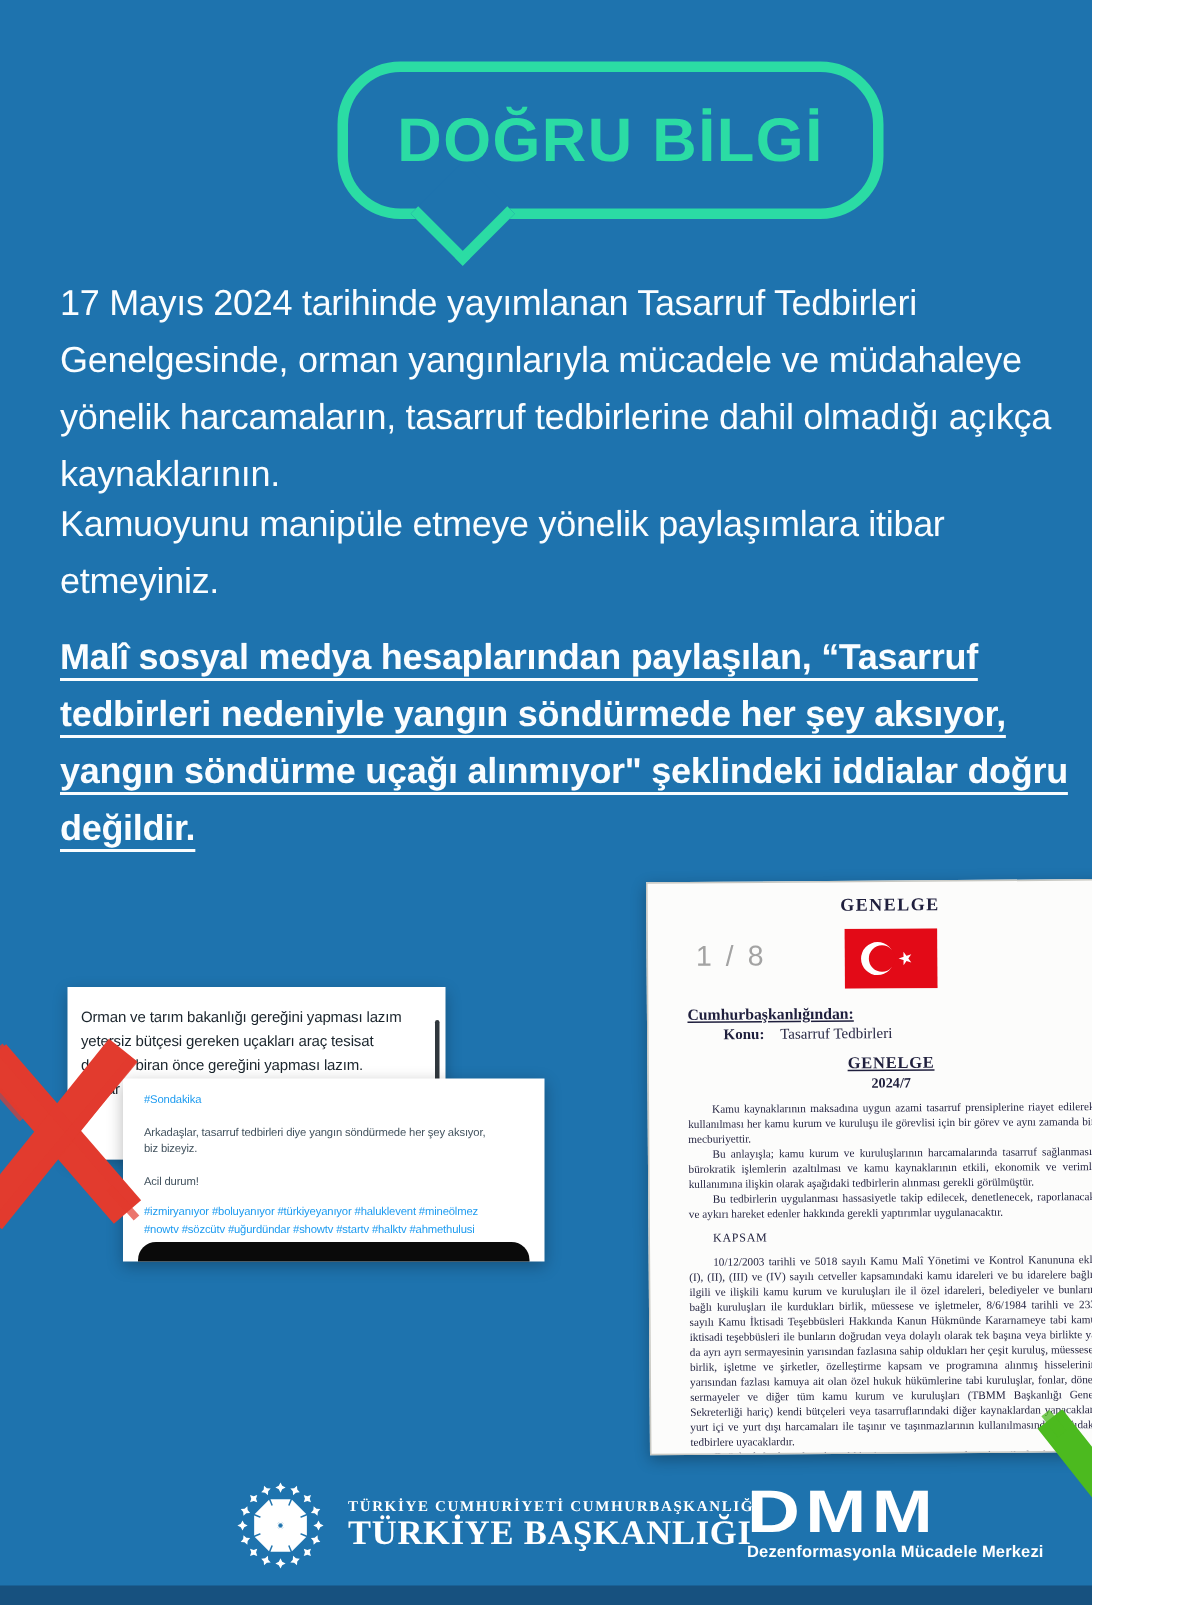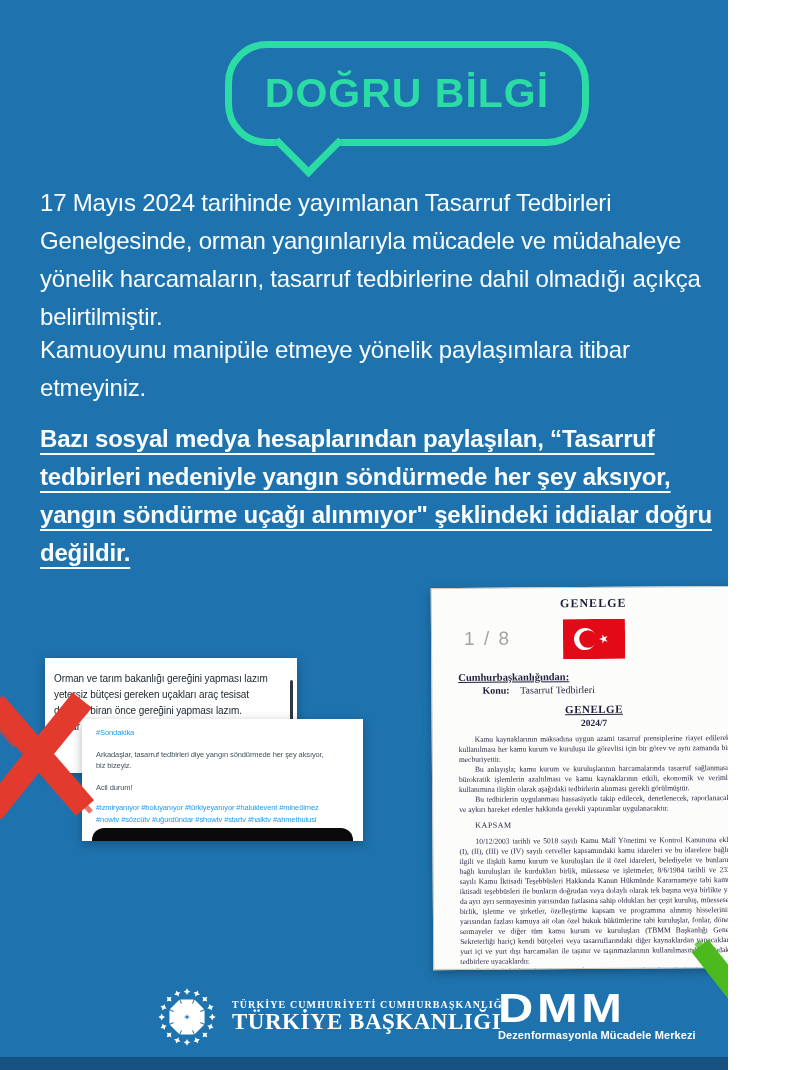--- a/index.html
+++ b/index.html
@@ -99,30 +99,30 @@
 
   <div class="abs bubble">
     <span class="bubble-text">DOĞRU BİLGİ</span>
   </div>
   <div class="abs bubble-tail"></div>
 
   <div id="intro" class="abs copy">
     <div>17 Mayıs 2024 tarihinde yayımlanan Tasarruf Tedbirleri</div>
     <div>Genelgesinde, orman yangınlarıyla mücadele ve müdahaleye</div>
     <div>yönelik harcamaların, tasarruf tedbirlerine dahil olmadığı açıkça</div>
-    <div>belirtilmiştir.</div>
+    <div>kaynaklarının.</div>
   </div>
 
   <div id="warning" class="abs copy">
     <div>Kamuoyunu manipüle etmeye yönelik paylaşımlara itibar</div>
     <div>etmeyiniz.</div>
   </div>
 
   <div id="claim" class="abs copy bold">
-    <div>Bazı sosyal medya hesaplarından paylaşılan, “Tasarruf</div>
+    <div>Malî sosyal medya hesaplarından paylaşılan, “Tasarruf</div>
     <div>tedbirleri nedeniyle yangın söndürmede her şey aksıyor,</div>
     <div>yangın söndürme uçağı alınmıyor" şeklindeki iddialar doğru</div>
     <div>değildir.</div>
   </div>
 
   <div id="tweet1" class="abs card">
     <div class="t1-text">
       <div>Orman ve tarım bakanlığı gereğini yapması lazım</div>
       <div>yetersiz bütçesi gereken uçakları araç tesisat</div>
       <div>devletin biran önce gereğini yapması lazım.</div>

